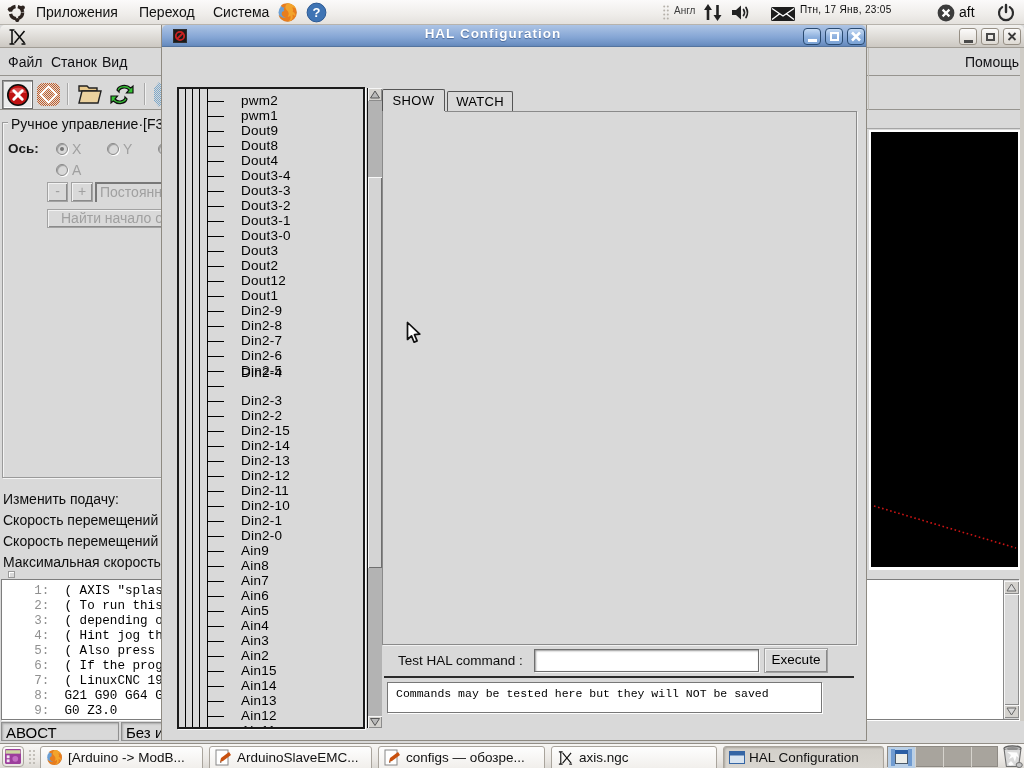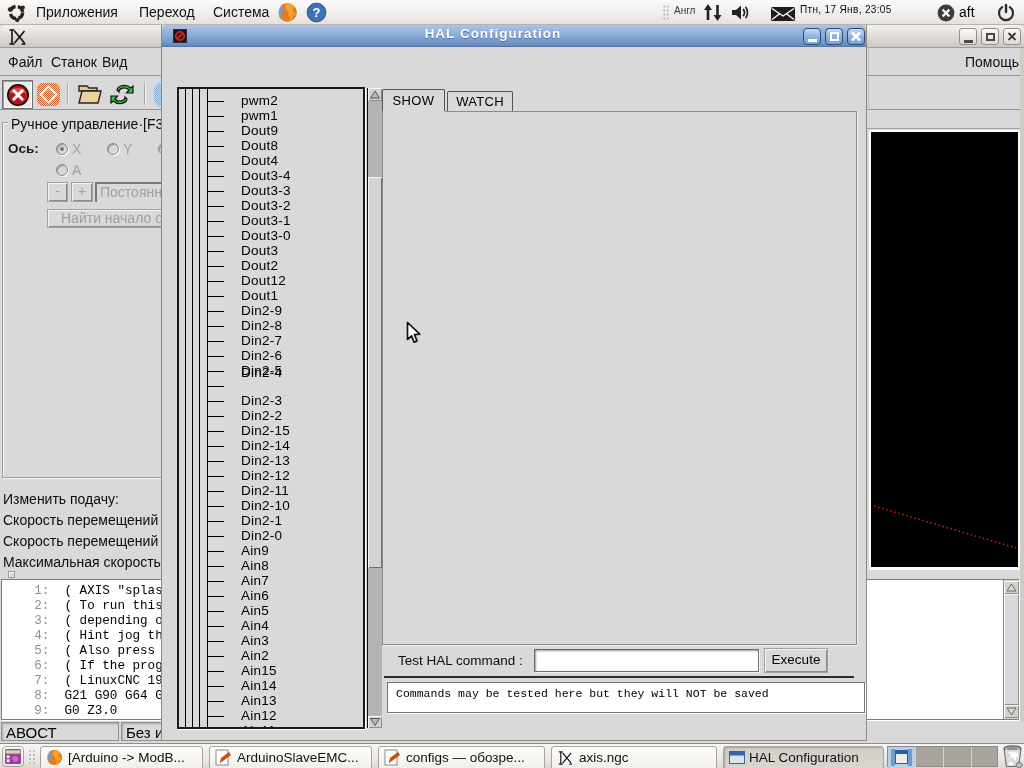--- a/index.html
+++ b/index.html
@@ -64,21 +64,21 @@
 .tab{background:#d9d9d9;border:1px solid #555;border-bottom:none;border-radius:2px 2px 0 0;
  text-align:center;font-size:13px;color:#000}
 #pane{left:220px;top:86px;width:475px;height:534px;border:1px solid #8a8a8a;
  box-shadow:1px 1px 0 #f2f2f2}
 #txt{left:231px;top:96px;width:452px;height:518px;background:#fff;
  border:1px solid #686868;box-shadow:1px 1px 0 #fafafa}
 #txt pre{position:absolute;left:5px;top:3px;font-family:"Liberation Mono",monospace;
  font-size:11.5px;line-height:15px;color:#000}
 .inp{background:#fff;border:1px solid #6f6f6f;box-shadow:inset 1px 1px 2px #999, 1px 1px 0 #f6f6f6}
 #exeb{left:602px;top:623px;width:64px;height:25px;font-size:13.5px;padding-top:3px}
-#cmdbox{left:225px;top:657px;width:478px;height:31px;background:#fff;
+#cmdbox{left:225px;top:657px;width:435px;height:31px;background:#fff;
  border:1px solid #777;box-shadow:1px 1px 0 #fff}
 #cmdbox pre{position:absolute;left:8px;top:4px;font-family:"Liberation Mono",monospace;
  font-size:11.5px;color:#000}
 
 #task{left:0;top:743px;width:1024px;height:25px;
  background:linear-gradient(#f7f6f4,#e9e6e2 70%,#dcd9d4);border-top:1px solid #928e87}
 .tb{top:2px;height:33px;border:1px solid #a9a49c;border-radius:3px;
  background:linear-gradient(#fefefe,#ebe8e3);font-size:13.5px;color:#111;
  white-space:nowrap;overflow:hidden}
 .tb .ic{position:absolute;left:5px;top:2px}

